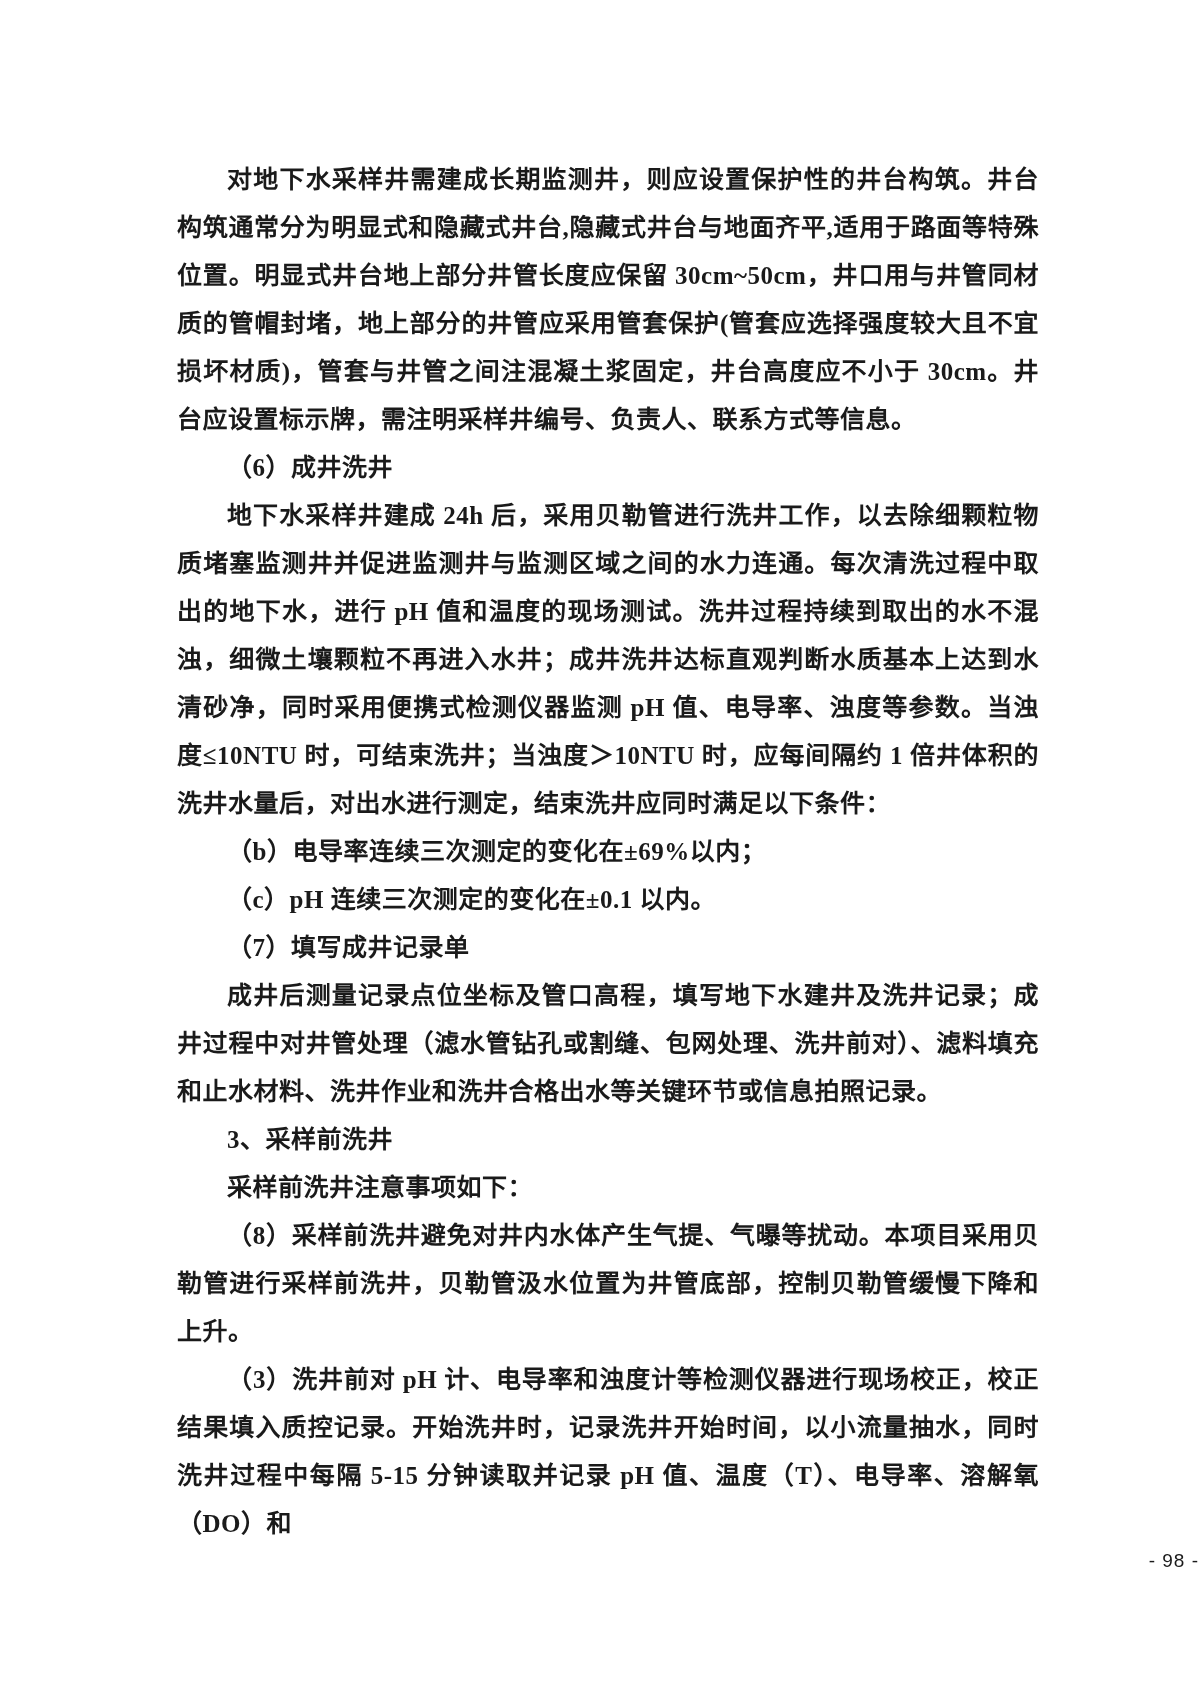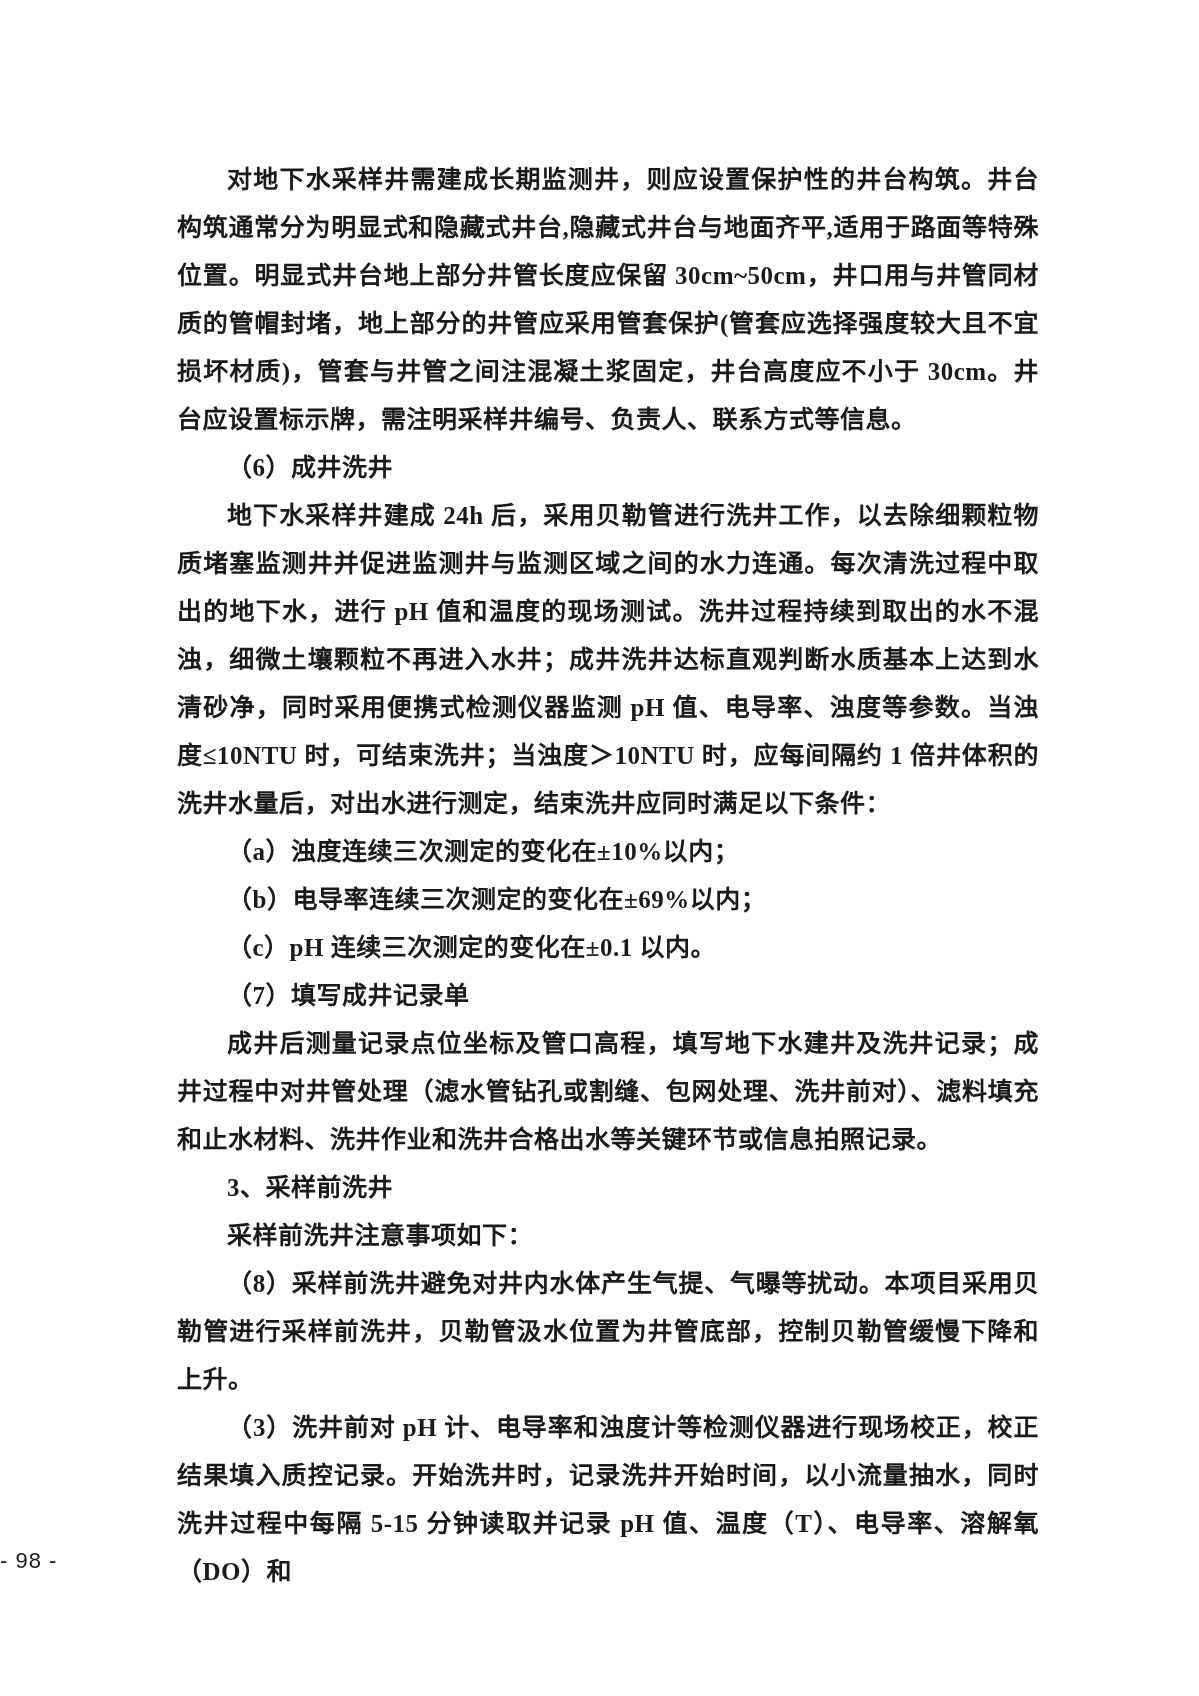--- a/index.html
+++ b/index.html
@@ -31,37 +31,36 @@
     text-justify: inter-ideograph;
     text-indent: 2em;
     word-break: break-all;
     font-weight: bold;
   }
   .page-footer {
     position: absolute;
     left: 0;
     top: 1549px;
     width: 100%;
-    text-align: left;
+    text-align: right;
     font-family: "Liberation Sans", "DejaVu Sans", sans-serif;
-    font-size: 22px;
+    font-size: 19px;
     line-height: 24px;
     letter-spacing: 1px;
     color: #1a1a1a;
   }
 </style>
 </head>
 <body>
 
 <div class="page">
   <div class="content">
     <p class="para">对地下水采样井需建成长期监测井，则应设置保护性的井台构筑。井台构筑通常分为明显式和隐藏式井台,隐藏式井台与地面齐平,适用于路面等特殊位置。明显式井台地上部分井管长度应保留 30cm~50cm，井口用与井管同材质的管帽封堵，地上部分的井管应采用管套保护(管套应选择强度较大且不宜损坏材质)，管套与井管之间注混凝土浆固定，井台高度应不小于 30cm。井台应设置标示牌，需注明采样井编号、负责人、联系方式等信息。</p>
     <p class="para">（6）成井洗井</p>
     <p class="para">地下水采样井建成 24h 后，采用贝勒管进行洗井工作，以去除细颗粒物质堵塞监测井并促进监测井与监测区域之间的水力连通。每次清洗过程中取出的地下水，进行 pH 值和温度的现场测试。洗井过程持续到取出的水不混浊，细微土壤颗粒不再进入水井；成井洗井达标直观判断水质基本上达到水清砂净，同时采用便携式检测仪器监测 pH 值、电导率、浊度等参数。当浊度≤10NTU 时，可结束洗井；当浊度＞10NTU 时，应每间隔约 1 倍井体积的洗井水量后，对出水进行测定，结束洗井应同时满足以下条件：</p>
-    <p class="para">（a）浊度连续三次测定的变化在±10%以内；</p>
     <p class="para">（b）电导率连续三次测定的变化在±69%以内；</p>
     <p class="para">（c）pH 连续三次测定的变化在±0.1 以内。</p>
     <p class="para">（7）填写成井记录单</p>
     <p class="para">成井后测量记录点位坐标及管口高程，填写地下水建井及洗井记录；成井过程中对井管处理（滤水管钻孔或割缝、包网处理、洗井前对）、滤料填充和止水材料、洗井作业和洗井合格出水等关键环节或信息拍照记录。</p>
     <p class="para">3、采样前洗井</p>
     <p class="para">采样前洗井注意事项如下：</p>
     <p class="para">（8）采样前洗井避免对井内水体产生气提、气曝等扰动。本项目采用贝勒管进行采样前洗井，贝勒管汲水位置为井管底部，控制贝勒管缓慢下降和上升。</p>
     <p class="para">（3）洗井前对 pH 计、电导率和浊度计等检测仪器进行现场校正，校正结果填入质控记录。开始洗井时，记录洗井开始时间，以小流量抽水，同时洗井过程中每隔 5-15 分钟读取并记录 pH 值、温度（T）、电导率、溶解氧（DO）和</p>
   </div>
   <div class="page-footer">- 98 -</div>

